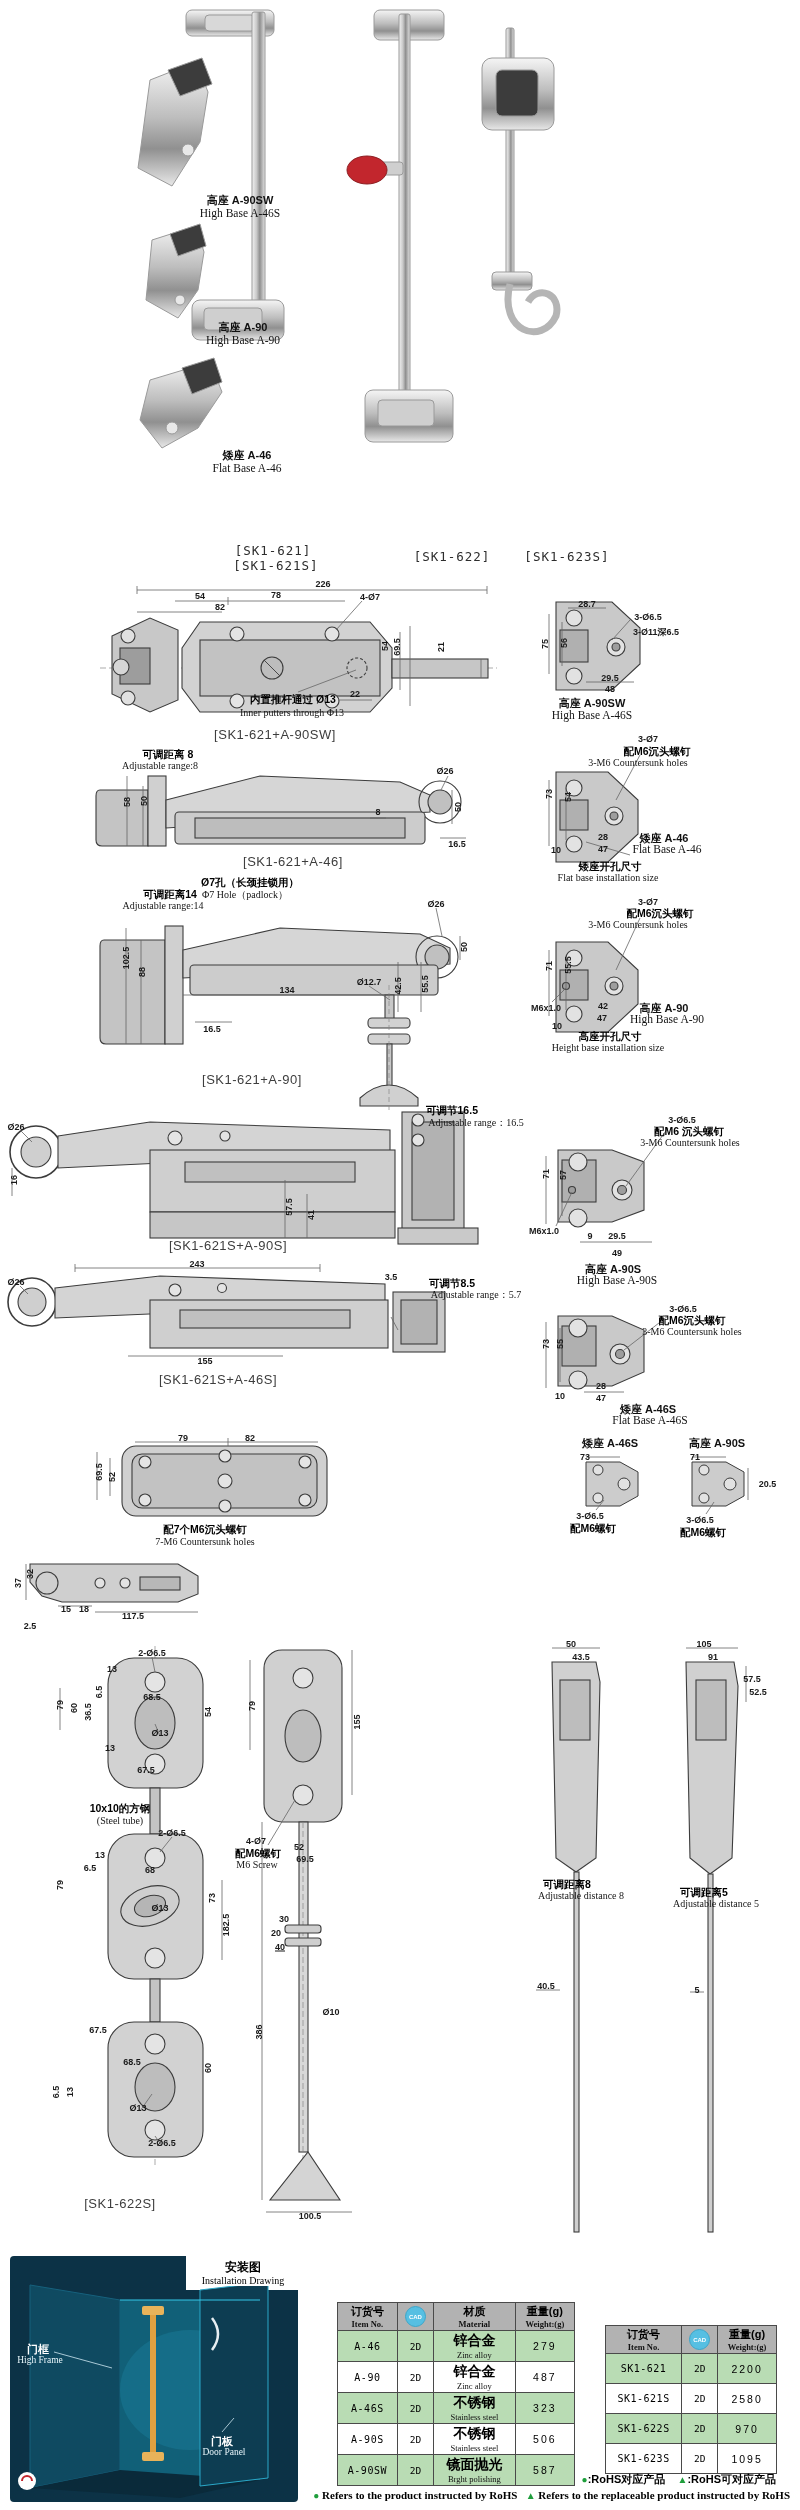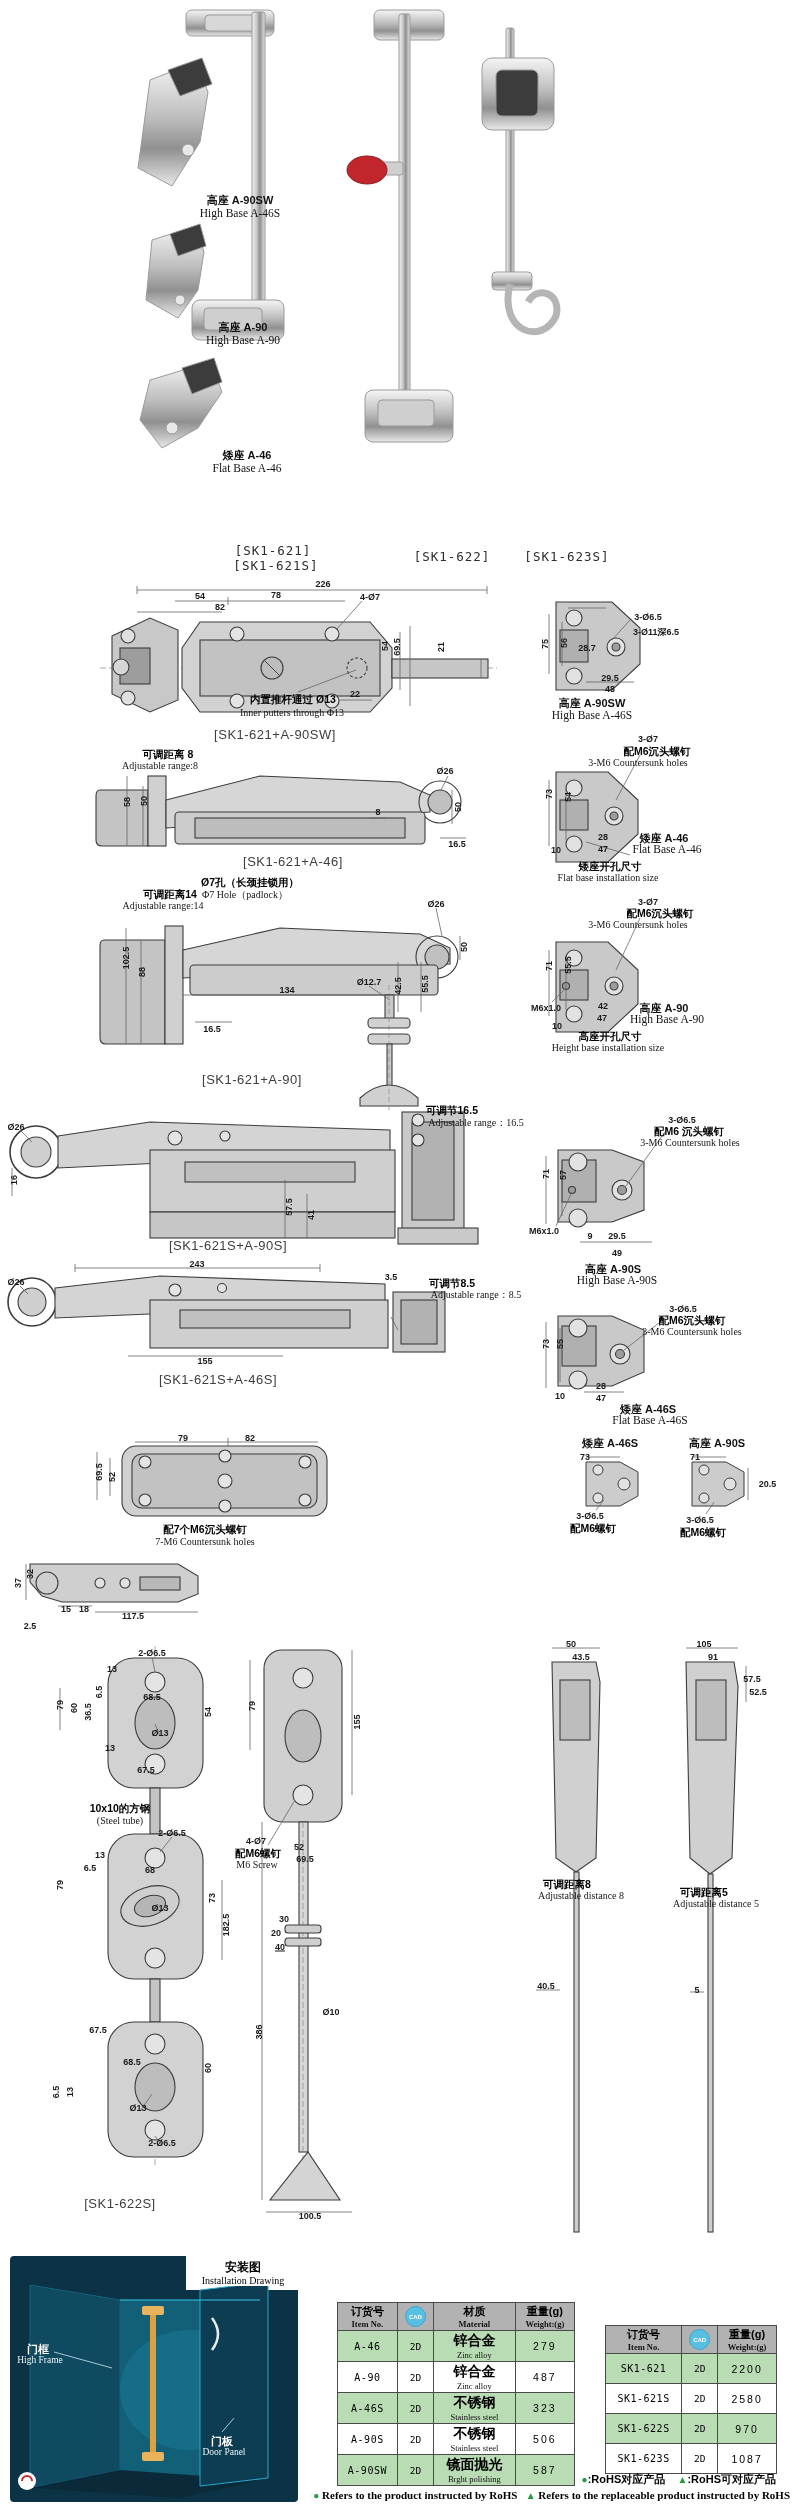--- a/index.html
+++ b/index.html
@@ -447,21 +447,21 @@
       <span class="anno dim" style="left: 276px; top: 595px;">78</span>
       <span class="anno dim" style="left: 220px; top: 607px;">82</span>
       <span class="anno dim" style="left: 370px; top: 597px;">4-Ø7</span>
       <span class="anno dim rot" style="left: 385px; top: 646px;">54</span>
       <span class="anno dim rot" style="left: 397px; top: 647px;">69.5</span>
       <span class="anno dim rot" style="left: 441px; top: 647px;">21</span>
       <span class="anno dim" style="left: 355px; top: 694px;">22</span>
       <span class="anno zh" style="left: 293px; top: 699px;">内置推杆通过 Ø13</span>
       <span class="anno en" style="left: 292px; top: 713px;">Inner putters through Φ13</span>
       <span class="anno label" style="left: 275px; top: 734px;">[SK1-621+A-90SW]</span>
-      <span class="anno dim" style="left: 587px; top: 604px; margin-top: 44px;">28.7</span>
+      <span class="anno dim" style="left: 587px; top: 604px;">28.7</span>
       <span class="anno dim rot" style="left: 545px; top: 644px;">75</span>
       <span class="anno dim rot" style="left: 564px; top: 643px;">56</span>
       <span class="anno dim" style="left: 648px; top: 617px;">3-Ø6.5</span>
       <span class="anno dim" style="left: 656px; top: 632px;">3-Ø11深6.5</span>
       <span class="anno dim" style="left: 610px; top: 678px;">29.5</span>
       <span class="anno dim" style="left: 610px; top: 689px;">48</span>
       <span class="anno phzh" style="left: 592px; top: 703px;">高座 A-90SW</span>
       <span class="anno phen" style="left: 592px; top: 716px;">High Base A-46S</span>
       <span class="anno zh" style="left: 168px; top: 754px;">可调距离 8</span>
       <span class="anno en" style="left: 160px; top: 766px;">Adjustable range:8</span>
@@ -525,21 +525,21 @@
       <span class="anno dim rot" style="left: 563px; top: 1175px;">57</span>
       <span class="anno dim" style="left: 544px; top: 1231px;">M6x1.0</span>
       <span class="anno dim" style="left: 590px; top: 1236px;">9</span>
       <span class="anno dim" style="left: 617px; top: 1236px;">29.5</span>
       <span class="anno dim" style="left: 617px; top: 1253px;">49</span>
       <span class="anno phzh" style="left: 613px; top: 1269px;">高座 A-90S</span>
       <span class="anno phen" style="left: 617px; top: 1281px;">High Base A-90S</span>
       <span class="anno dim" style="left: 16px; top: 1282px;">Ø26</span>
       <span class="anno dim" style="left: 197px; top: 1264px;">243</span>
       <span class="anno zh" style="left: 452px; top: 1283px;">可调节8.5</span>
-      <span class="anno en" style="left: 476px; top: 1295px;">Adjustable range：8.5</span>
+      <span class="anno en" style="left: 476px; top: 1295px;">Adjustable range：5.7</span>
       <span class="anno dim" style="left: 391px; top: 1277px;">3.5</span>
       <span class="anno dim" style="left: 205px; top: 1361px;">155</span>
       <span class="anno label" style="left: 218px; top: 1379px;">[SK1-621S+A-46S]</span>
       <span class="anno dim" style="left: 683px; top: 1309px;">3-Ø6.5</span>
       <span class="anno zh" style="left: 692px; top: 1320px;">配M6沉头螺钉</span>
       <span class="anno en" style="left: 692px; top: 1332px;">3-M6 Countersunk holes</span>
       <span class="anno dim rot" style="left: 546px; top: 1344px;">73</span>
       <span class="anno dim rot" style="left: 560px; top: 1344px;">55</span>
       <span class="anno dim" style="left: 560px; top: 1396px;">10</span>
       <span class="anno dim" style="left: 601px; top: 1386px;">28</span>
@@ -726,21 +726,21 @@
           <td class="c-w">2580</td>
         </tr>
         <tr class="g">
           <td class="c-item">SK1-622S</td>
           <td class="c-cad">2D</td>
           <td class="c-w">970</td>
         </tr>
         <tr class="">
           <td class="c-item">SK1-623S</td>
           <td class="c-cad">2D</td>
-          <td class="c-w">1087</td>
+          <td class="c-w">1095</td>
         </tr>
       </tbody>
   </table>
 
   <div id="footer-zh">
     <span class="sym">●</span><span>:RoHS对应产品</span>&nbsp;&nbsp;&nbsp;
     <span class="sym">▲</span><span>:RoHS可对应产品</span>
   </div>
   <div id="footer-en">
     <span class="sym">●</span><span> Refers to the product instructed by RoHS</span>&nbsp;&nbsp;

